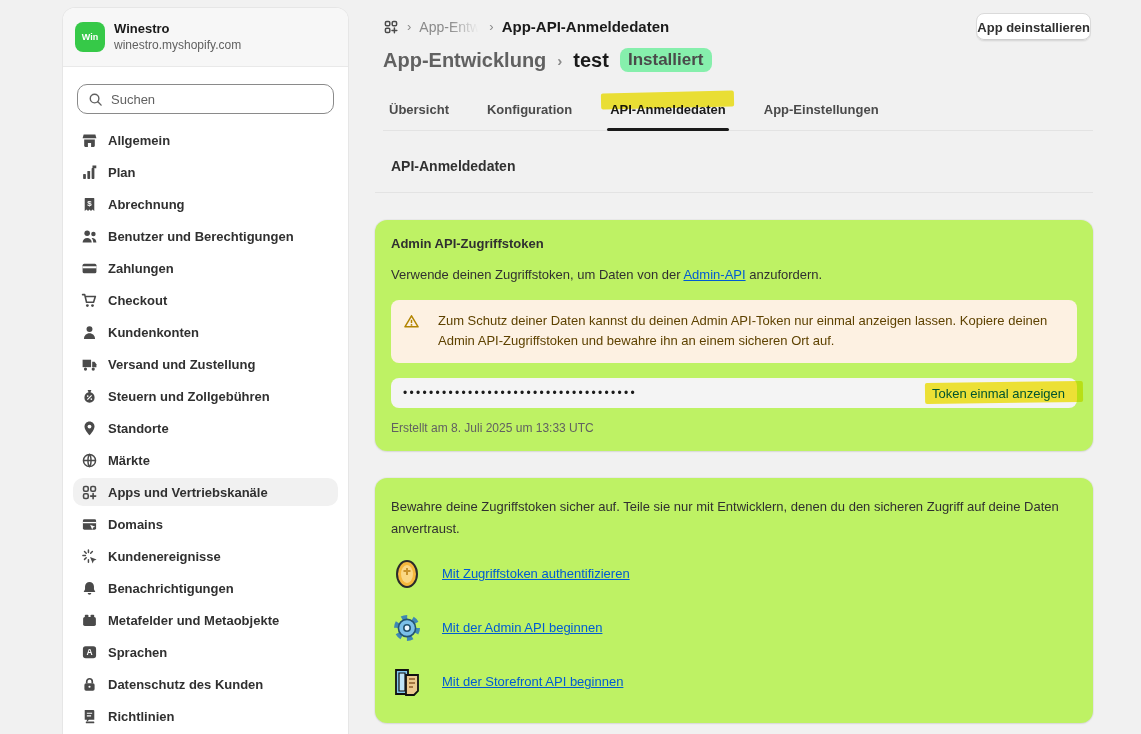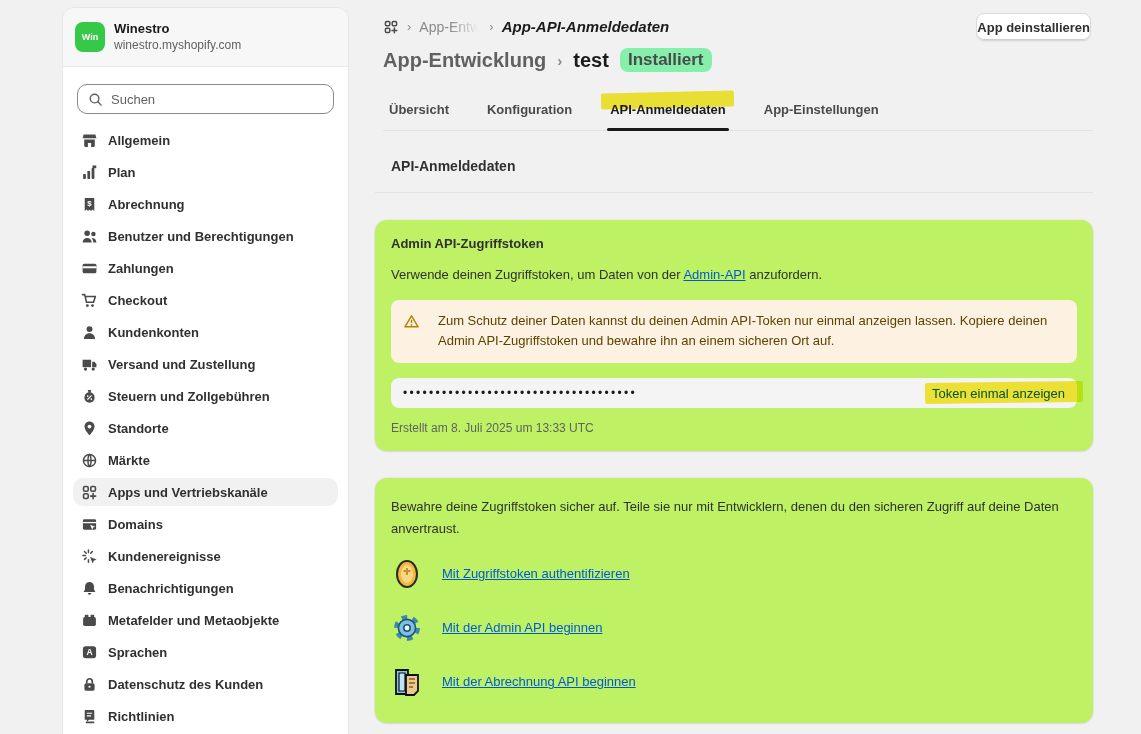--- a/index.html
+++ b/index.html
@@ -39,21 +39,21 @@
 
   
   main{position:absolute;left:360px;top:0;width:733px;}
   .breadcrumb{display:flex;align-items:center;gap:8px;padding:18px 0 0 23px;}
   .crumb-icon{margin-top:1px;}
   .chev{color:#8a8a8a;font-size:13px;}
   .chev::before{content:"\203A";}
   .crumb-parent{color:#8a8a8a;font-size:14px;font-weight:500;width:62px;overflow:hidden;white-space:nowrap;
     -webkit-mask-image:linear-gradient(90deg,#000 50%,transparent 96%);
     mask-image:linear-gradient(90deg,#000 50%,transparent 96%);cursor:pointer;}
-  .crumb-current{font-size:15px;font-weight:700;color:var(--ink);font-style:italic;}
+  .crumb-current{font-size:15px;font-weight:700;color:var(--ink);}
   .uninstall-btn{position:absolute;top:13px;right:2px;height:28px;padding:0 0;
     background:#fff;border:1px solid #dadada;border-radius:8px;
     font-family:inherit;font-size:13px;font-weight:600;color:var(--ink2);
     box-shadow:inset 0 -1px 0 #cfcfcf,0 1px 1px rgba(0,0,0,.04);cursor:pointer;}
   .title-row{display:flex;align-items:center;gap:11px;margin:13px 0 0 23px;}
   .title-parent{font-size:20px;font-weight:700;color:var(--muted);cursor:pointer;}
   .title-sep{color:#8a8a8a;font-size:15px;font-weight:600;}
   .title-sep::before{content:"\203A";}
   .title-current{font-size:20px;font-weight:700;color:var(--ink);}
   .badge{background:#86efac;color:#4a4a4a;font-size:17px;font-weight:600;
@@ -399,19 +399,19 @@
           </div>
           <div class="link-row">
             <span class="link-icon">
               <svg width="28" height="30" viewBox="0 0 28 30">
                 <path d="M3 3h12v24H3z" fill="#82c7ee" stroke="#111" stroke-width="1.8"></path>
                 <path d="M6 6h6v18H6z" fill="#bfe3f7" stroke="#111" stroke-width="1.2"></path>
                 <path d="M13 8h12v16l-4 4h-8z" fill="#ecc98f" stroke="#111" stroke-width="1.8"></path>
                 <path d="M16 12h6M16 16h6M16 20h4" stroke="#8a5a2a" stroke-width="1.5"></path>
               </svg>
             </span>
-            <a class="resource-link">Mit der Abrechnung API beginnen</a>
+            <a class="resource-link">Mit der Storefront API beginnen</a>
           </div>
         </div>
     </section>
 
   </main>
 </div>
 
 </body></html>

